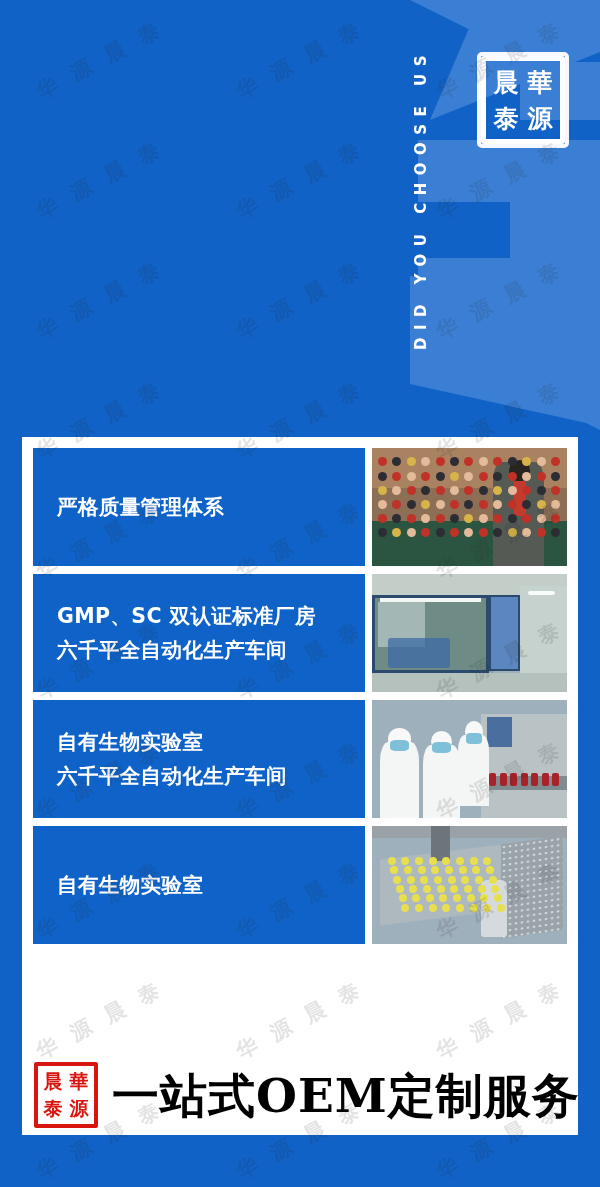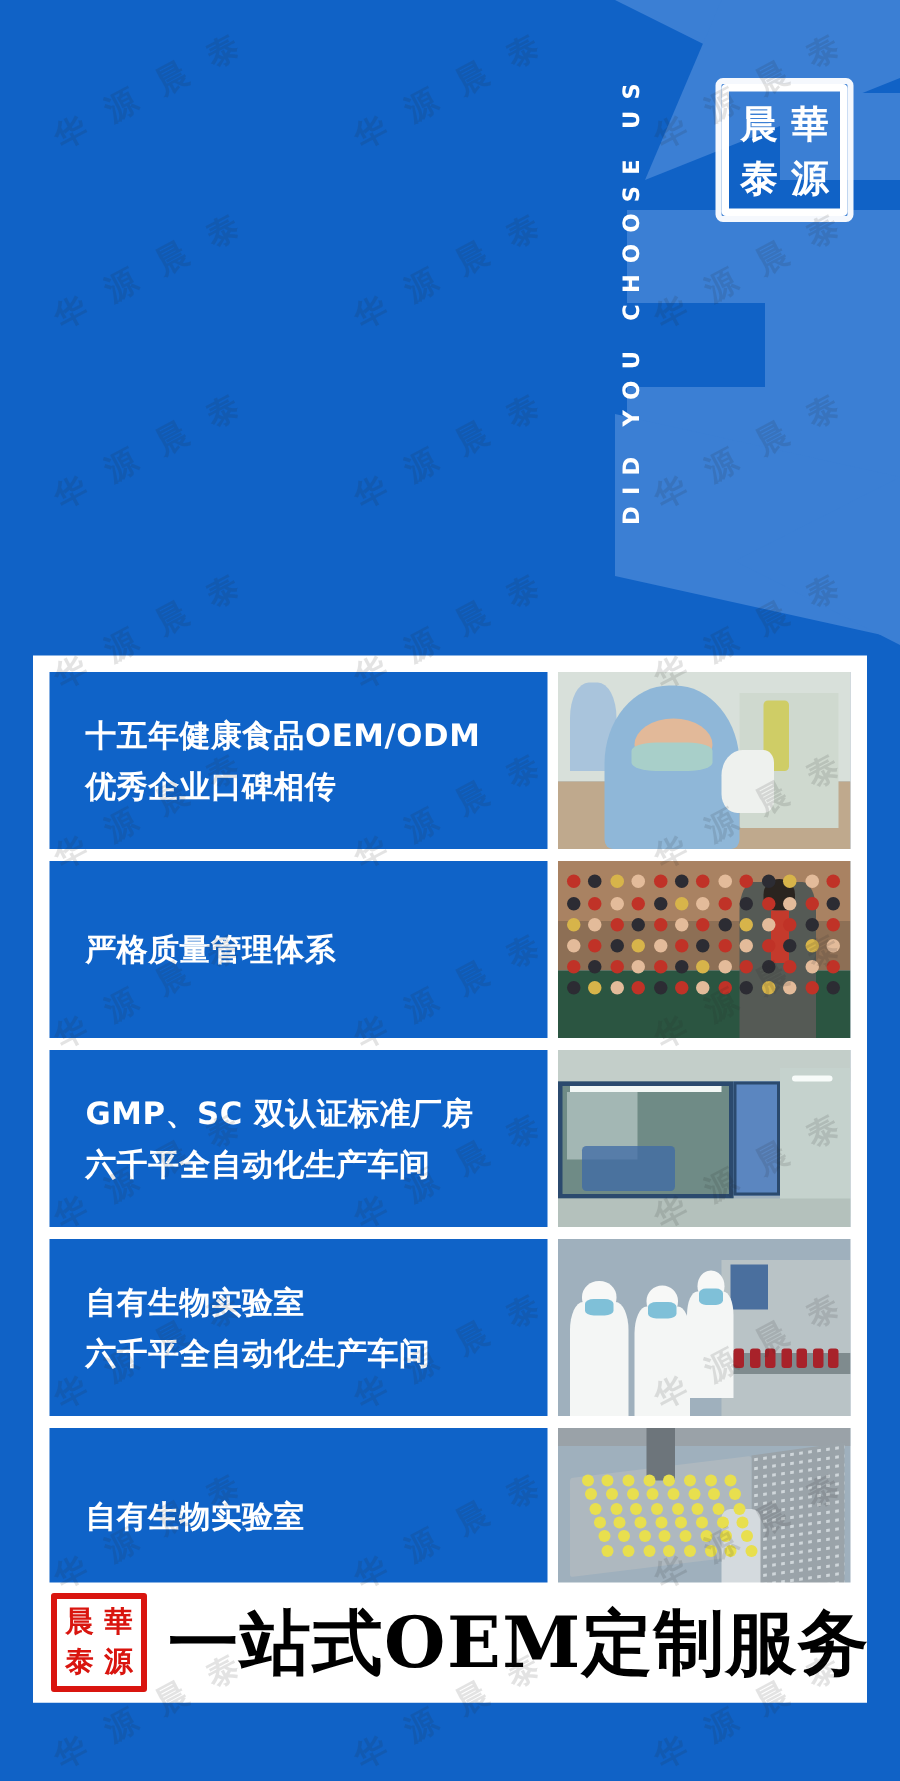--- a/index.html
+++ b/index.html
@@ -209,37 +209,20 @@
   <div class="seal-top">
     <b>晨</b>
     <b>華</b>
     <b>泰</b>
     <b>源</b>
   </div>
 
   <div class="panel">
     <div class="rows">
 
-      <div class="row">
-        <div class="txt">
-          <p>十五年健康食品OEM/ODM</p>
-          <p>优秀企业口碑相传</p>
-        </div>
-        <div class="pic p1">
-          <i class="f1"></i>
-            <i class="f2"></i>
-            <i class="f7"></i>
-            <i class="f8"></i>
-          <i class="f6"></i>
-            <i class="f3"></i>
-            <i class="f4"></i>
-            <i class="f5"></i>
-            <i class="f9"></i>
-        </div>
-      </div>
 
       <div class="row">
         <div class="txt">
           <p>严格质量管理体系</p>
         </div>
         <div class="pic p2">
           <i class="g1"></i>
             <i class="g2"></i>
             <i class="g3"></i>
           <i class="man"></i>

